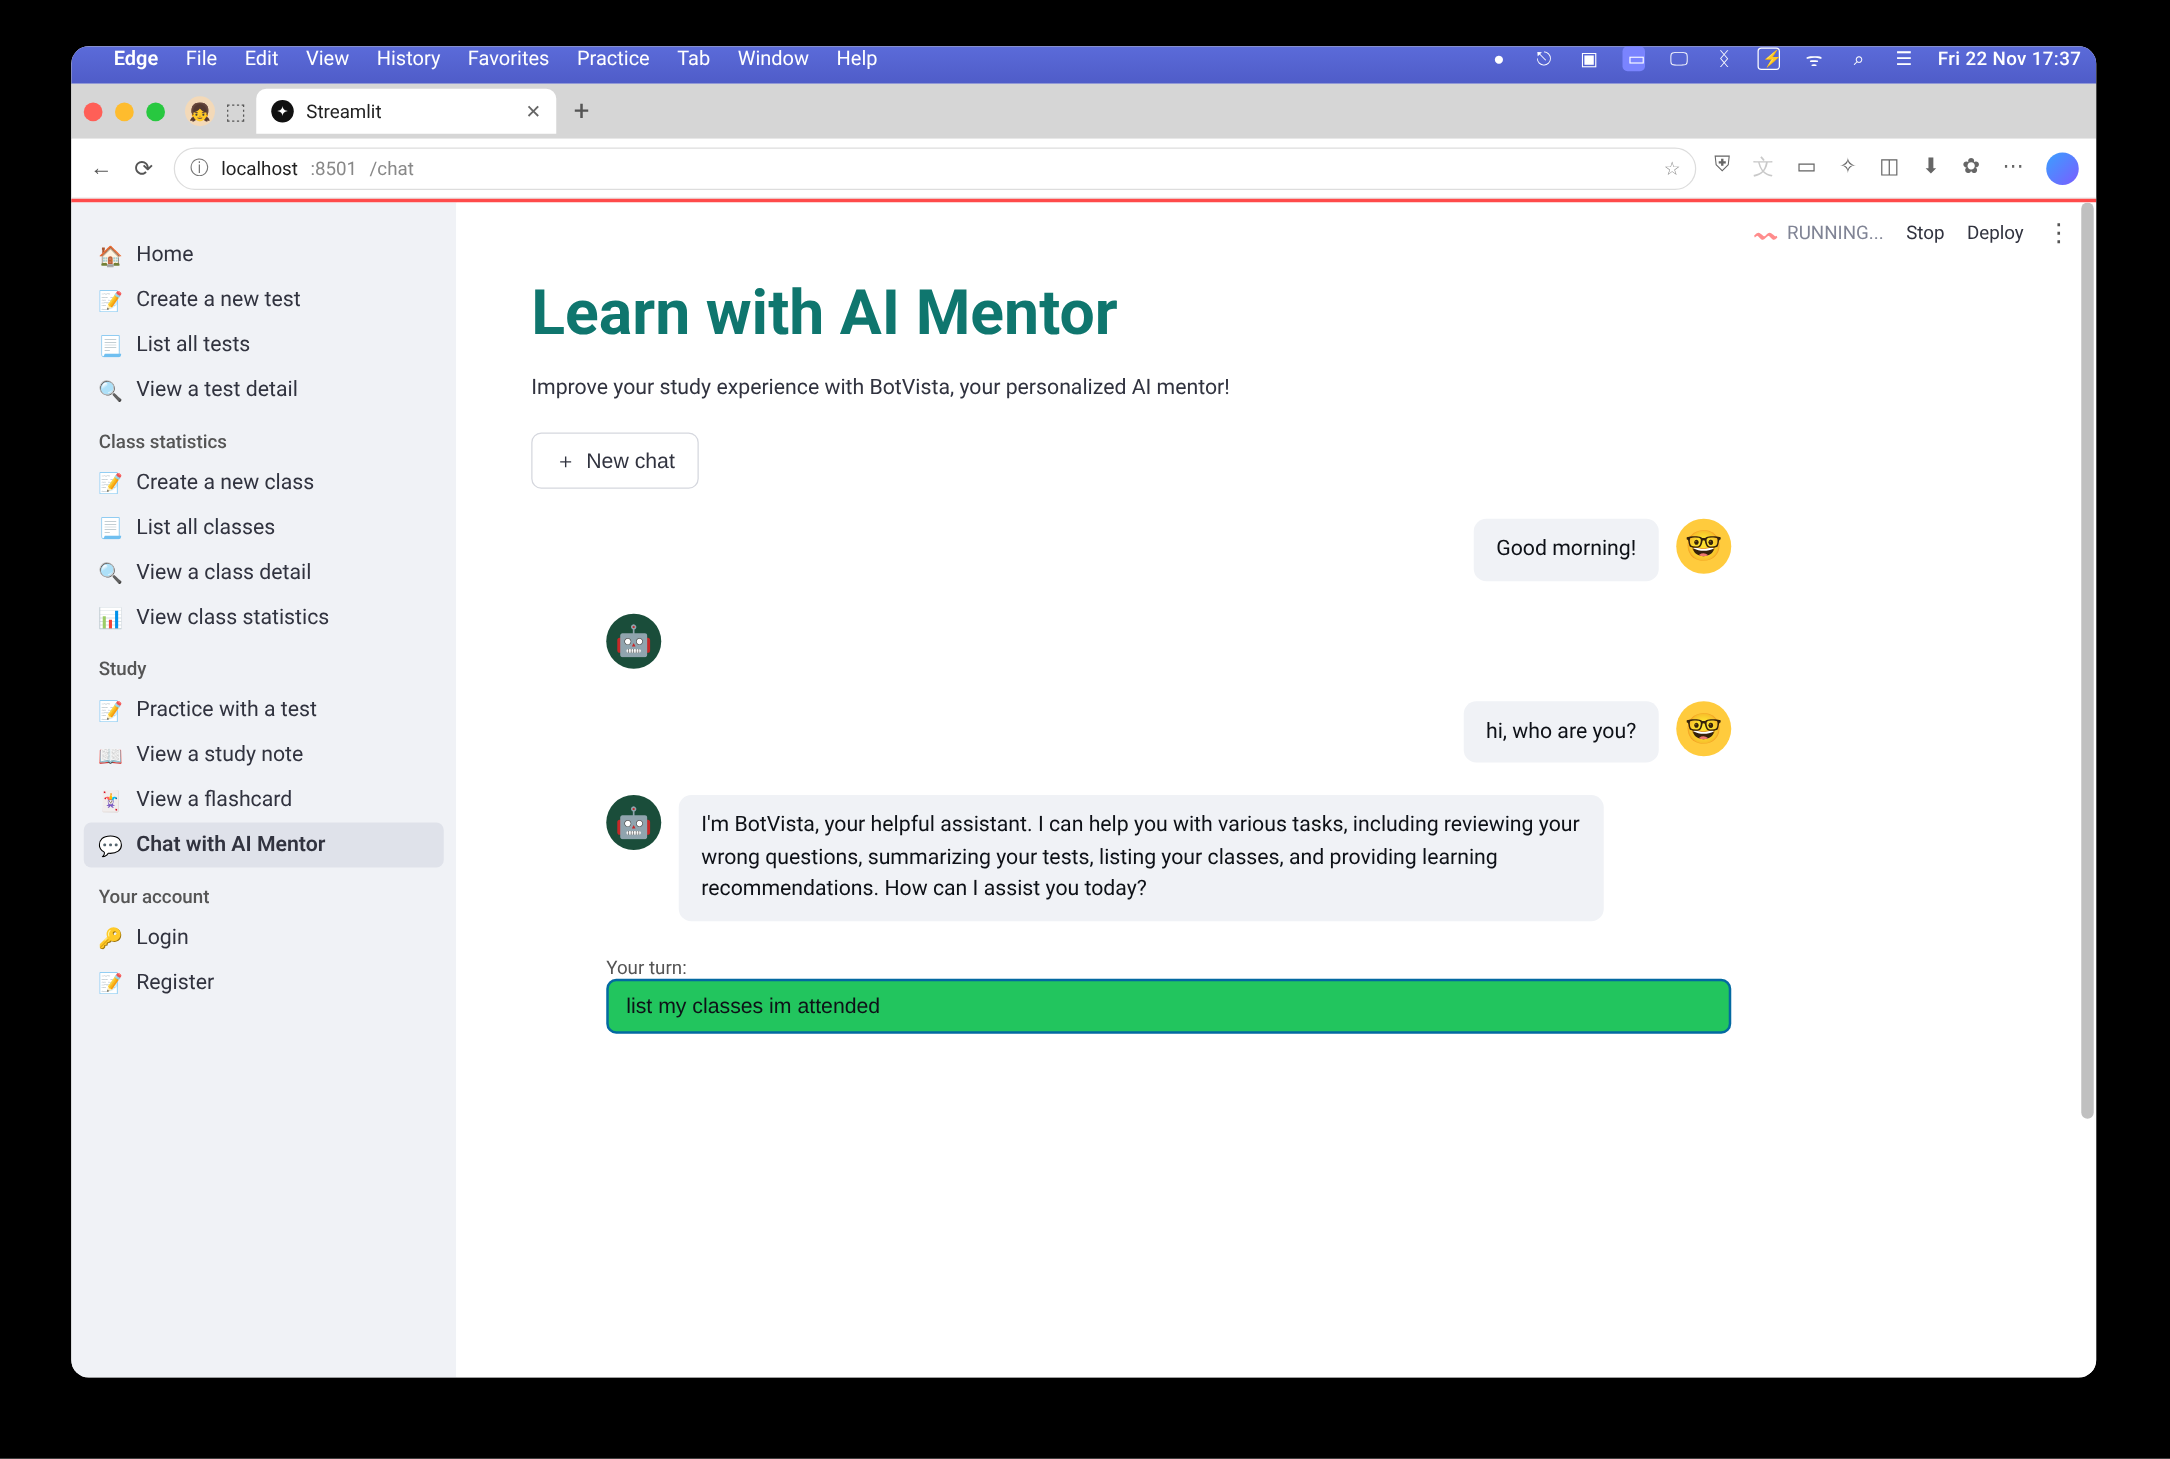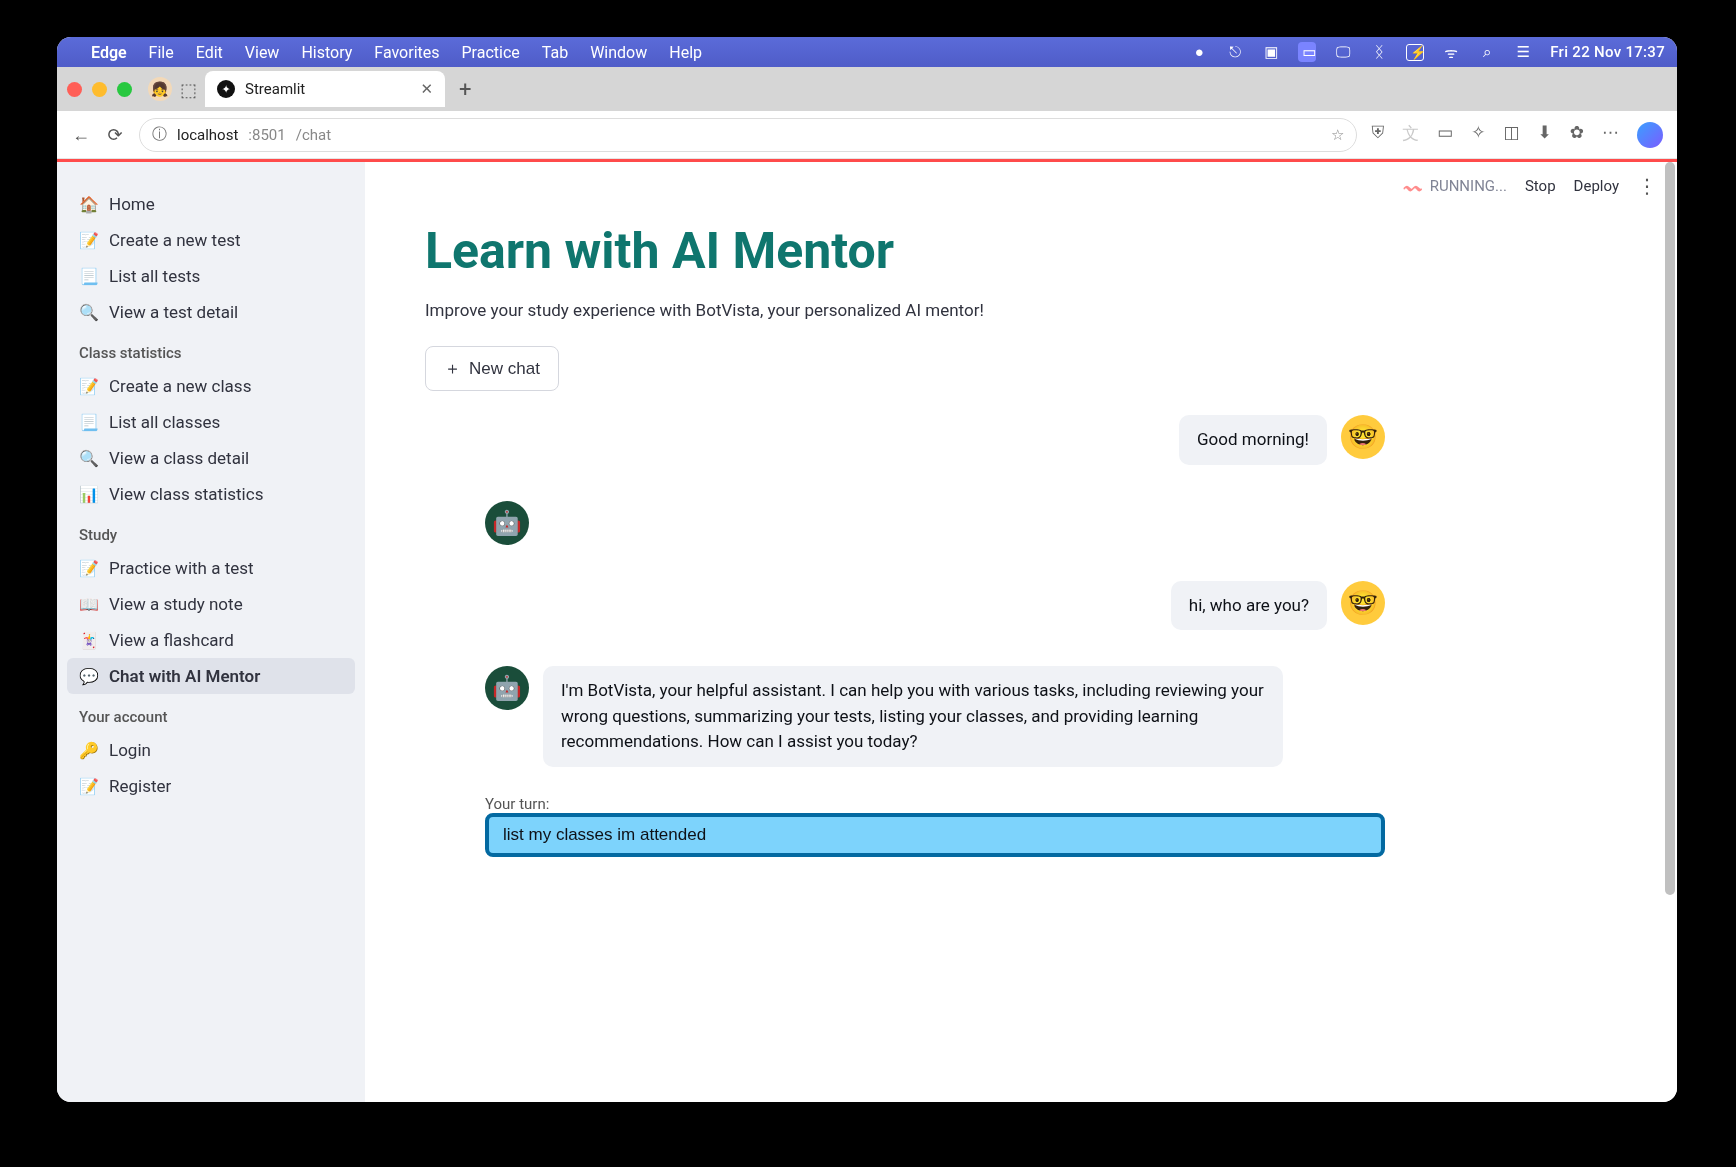--- a/index.html
+++ b/index.html
@@ -19,21 +19,21 @@
   height: 1065px;
   background: #fff;
   border-radius: 14px;
   overflow: hidden;
   box-shadow: 0 10px 40px rgba(0,0,0,.5);
 }
 .menubar {
   height: 30px;
   background: linear-gradient(#5b6bd9,#4f5cc8);
   display: flex;
-  align-items: center;
+  align-items: flex-start;
   padding: 0 12px;
   color: #fff;
   font-size: 16px;
   gap: 22px;
 }
 .menubar .apple { font-size: 18px; }
 .menubar .app-name { font-weight: 600; }
 .menubar .spacer { flex: 1; }
 .menubar .right { display:flex; align-items:center; gap:18px; font-size:15px; }
 .menubar .right .glyph { width:18px; text-align:center; }
@@ -124,39 +124,39 @@
   padding:60px 100px 24px 60px;
   max-width:1120px;
 }
 h1{font-size:50px;font-weight:700;color:#0f766e;margin-bottom:20px}
 .subtitle{font-size:17px;color:#31333f;margin-bottom:26px}
 .newchat-btn{
   border:1px solid #d5d7de;border-radius:8px;
   background:#fff;padding:10px 18px;font-size:17px;
   display:inline-flex;align-items:center;gap:8px;cursor:pointer;color:#31333f;
 }
-.chat-area{margin-top:24px;display:flex;flex-direction:column;gap:36px}
+.chat-area{margin-top:24px;display:flex;flex-direction:column;gap:26px}
 .msg-row{display:flex;align-items:flex-start;gap:14px}
 .msg-row.user{justify-content:flex-end}
 .msg-row.bot{justify-content:flex-start;margin-left:60px}
 .bubble{
   background:#f0f2f6;border-radius:10px;padding:12px 18px;
   font-size:17px;color:#0e1117;max-width:740px;line-height:1.5;
 }
 .avatar{
   width:44px;height:44px;border-radius:50%;flex-shrink:0;
   display:flex;align-items:center;justify-content:center;font-size:24px;
 }
 .avatar.user{background:#ffcb3d}
 .avatar.bot{background:#1a4d3a}
 .input-section{margin-top:28px;margin-left:60px;max-width:990px}
 .input-label{font-size:15px;color:#555;margin-bottom:0}
 .chat-input{
-  width:100%;height:44px;border:4px solid #0369a1;border-radius:8px;
-  padding:0 14px;font-size:17px;color:#0e1117;background:#7dd3fc;outline:none;
+  width:100%;height:44px;border:2px solid #0369a1;border-radius:8px;
+  padding:0 14px;font-size:17px;color:#0e1117;background:#22c55e;outline:none;
 }
 .scrollbar-track{
   position:absolute;right:2px;top:0;bottom:0;width:10px;
 }
 .scrollbar-thumb{
   position:absolute;top:0;width:10px;height:78%;
   background:#c0c0c0;border-radius:5px;
 }
 </style>
 </head>

